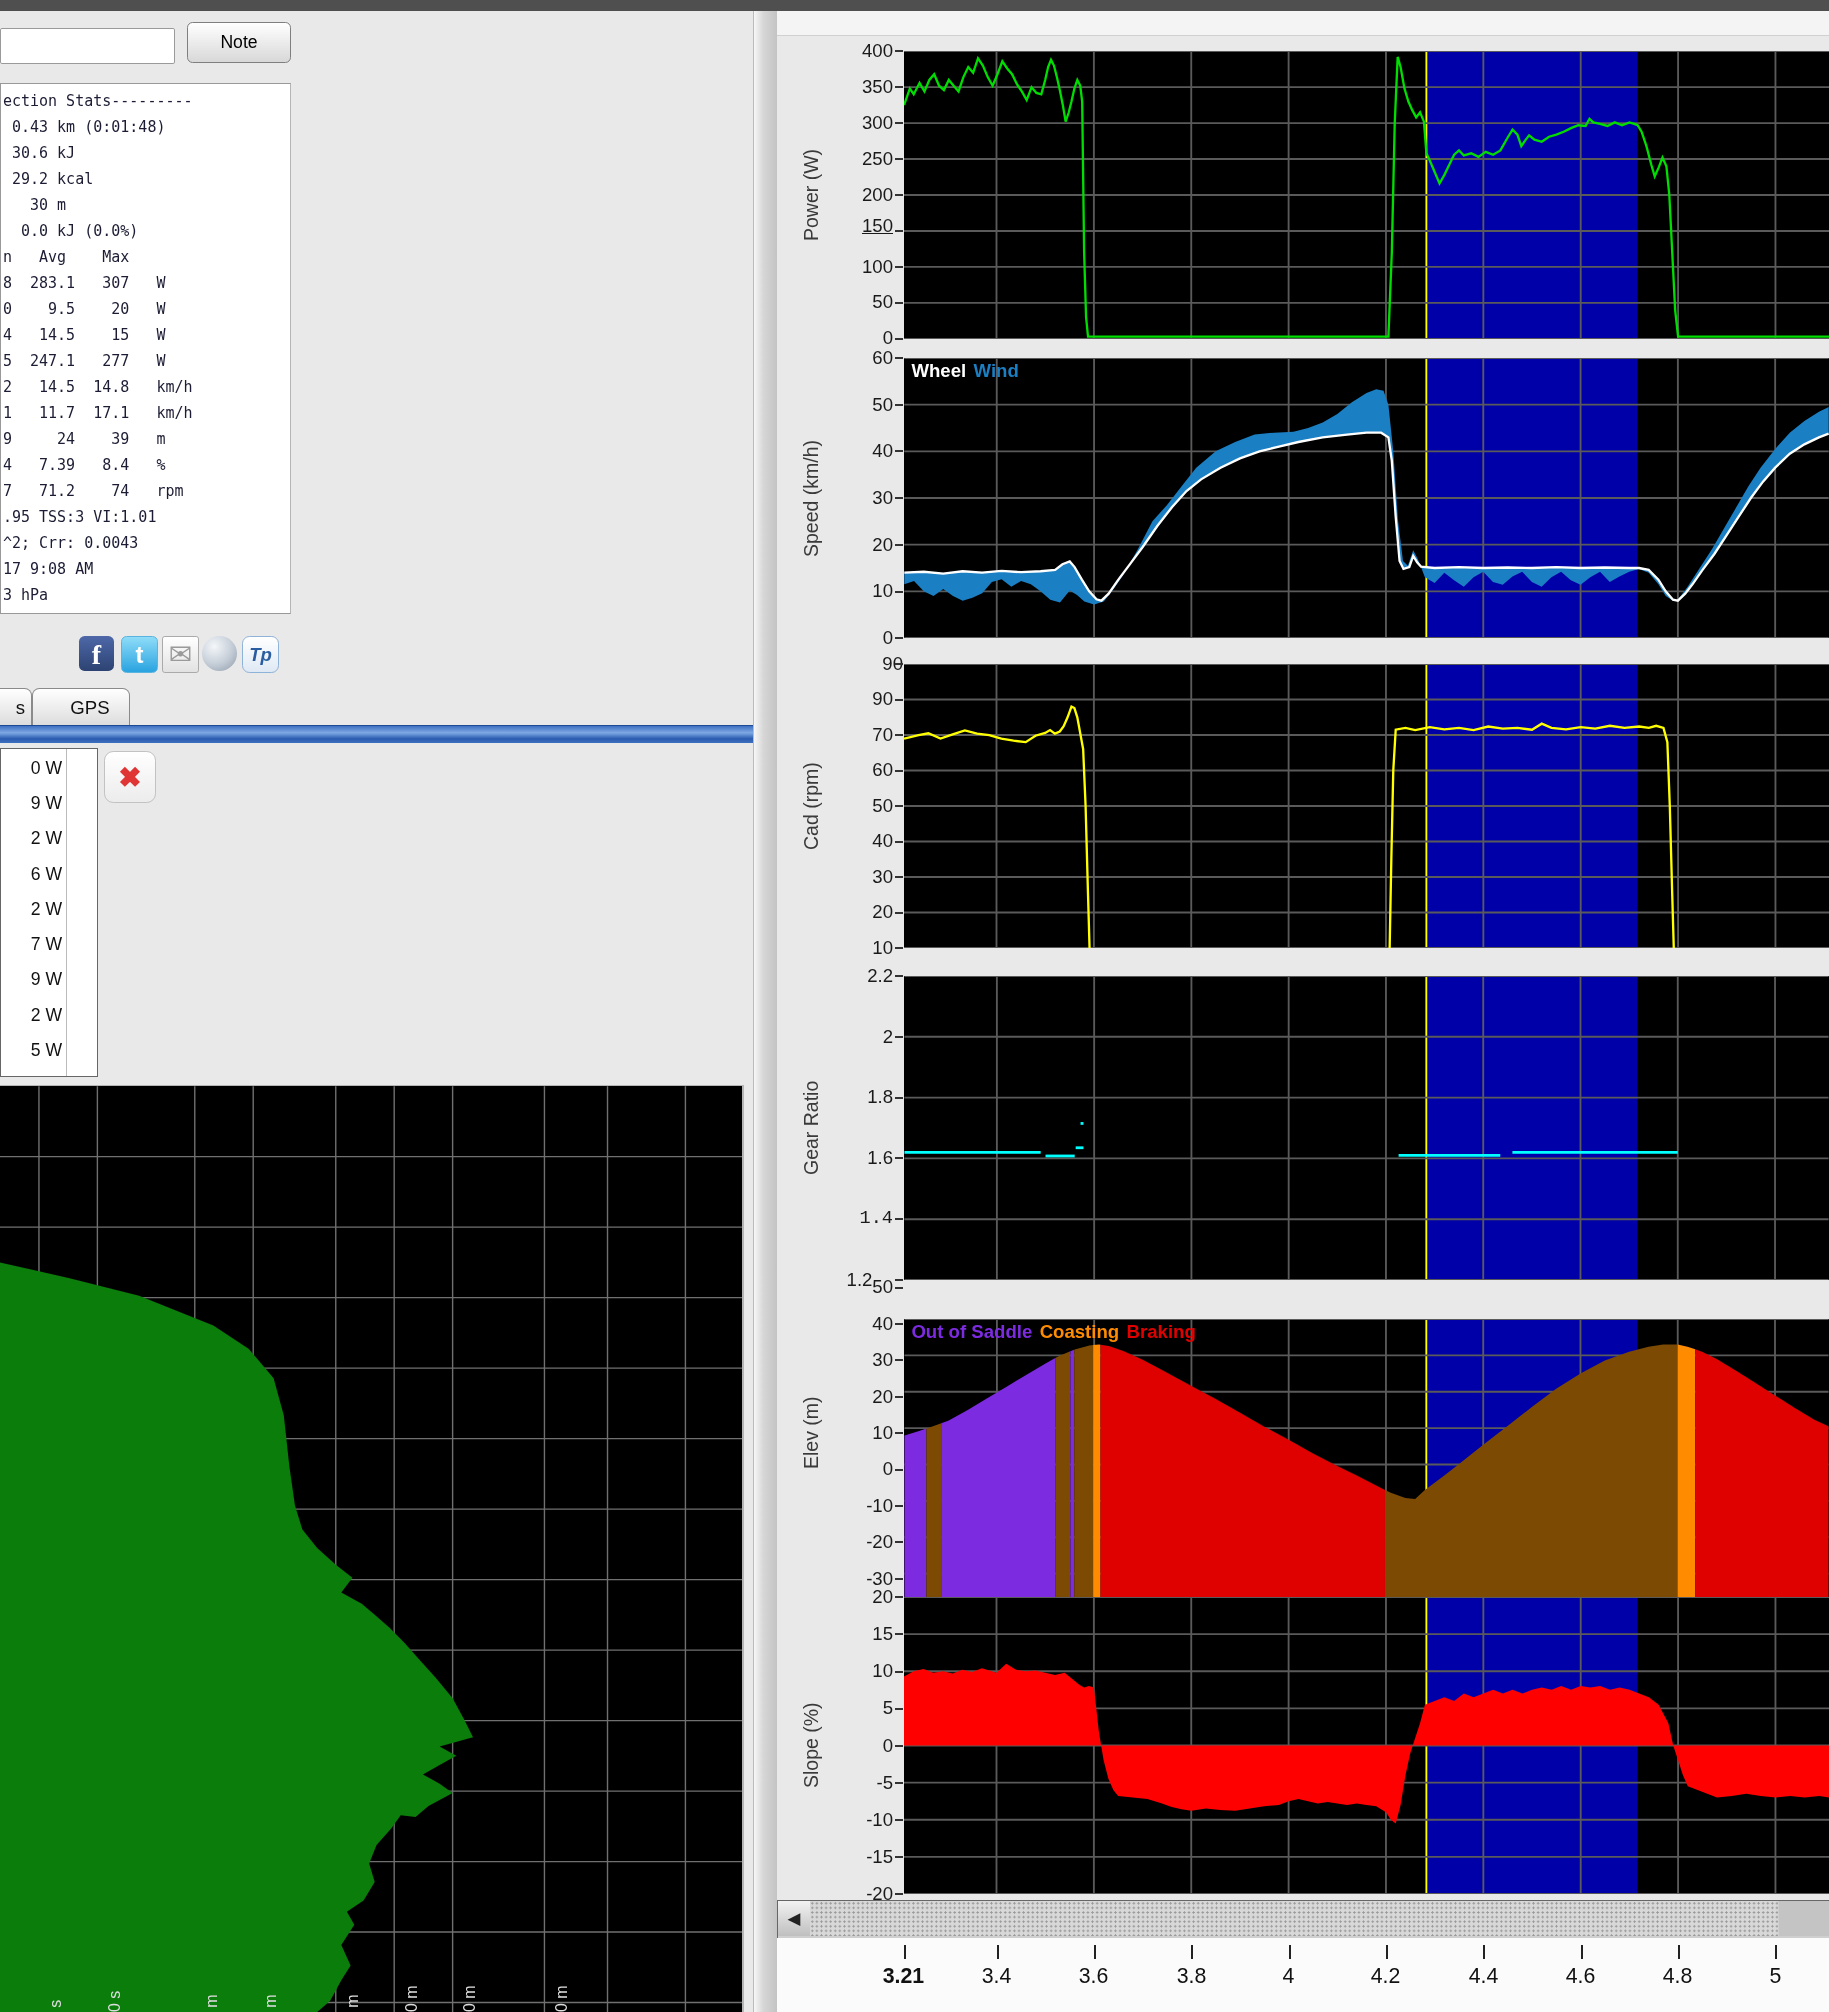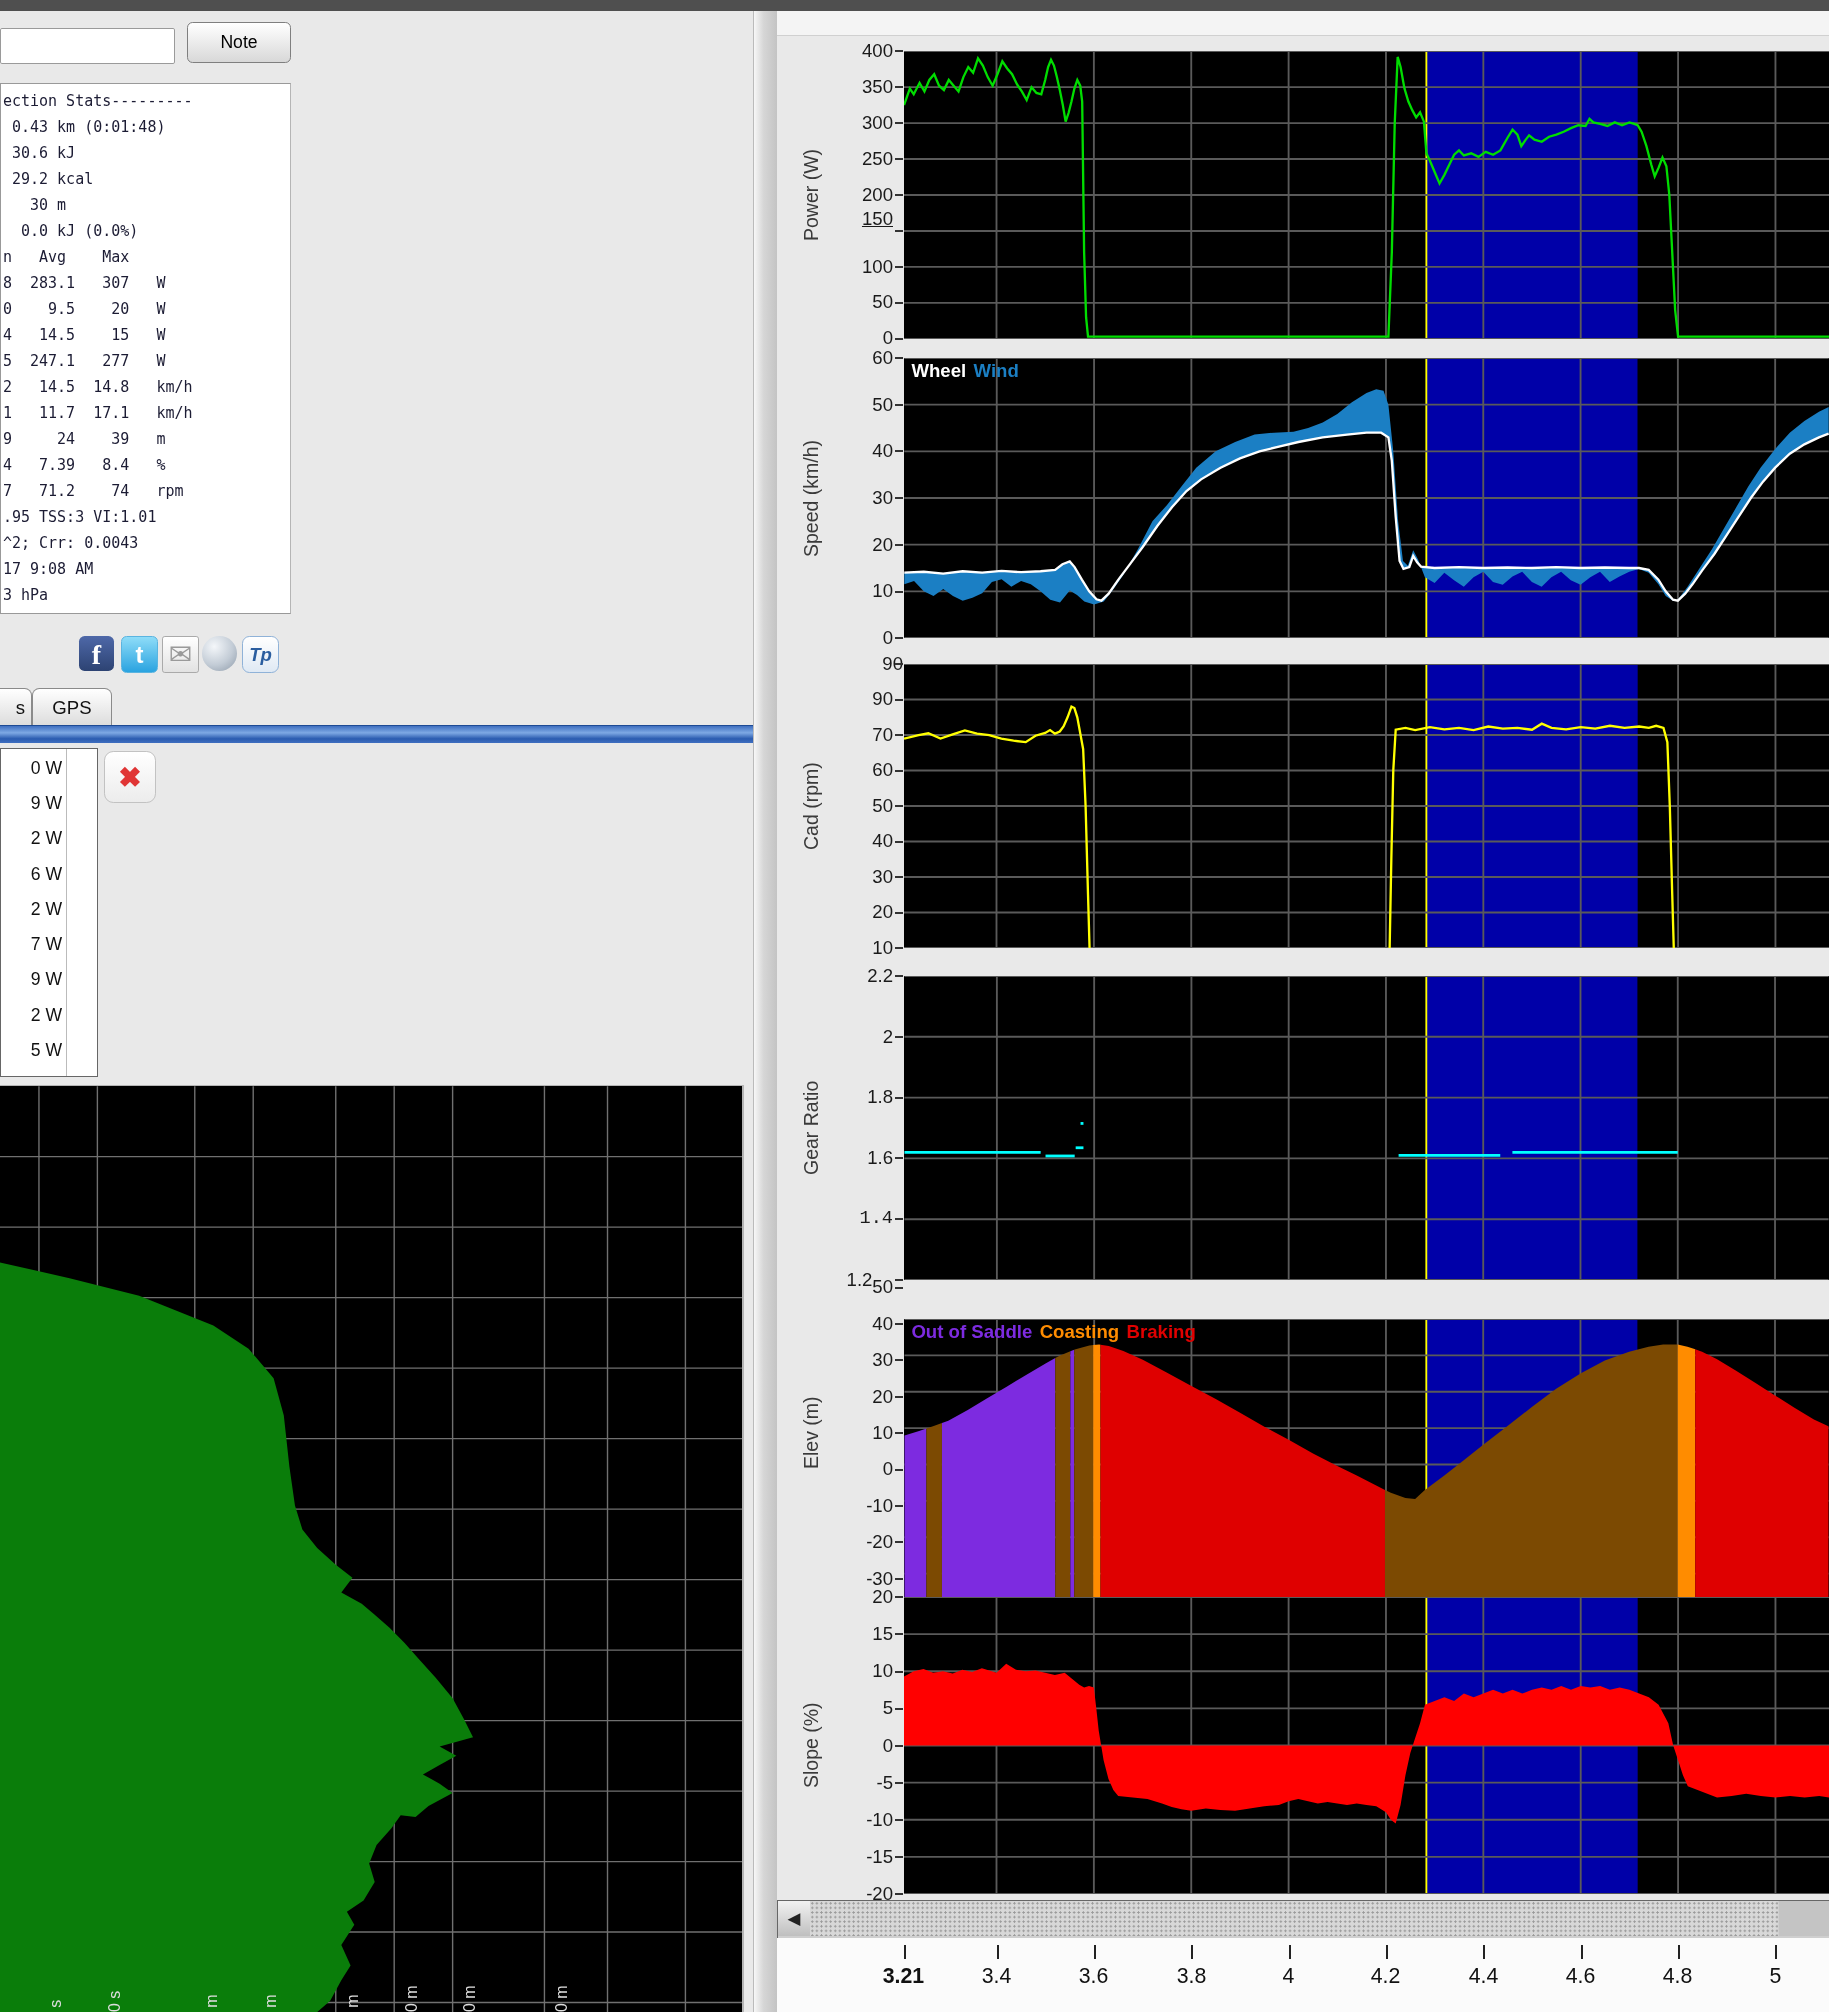--- a/index.html
+++ b/index.html
@@ -24,21 +24,21 @@
   #icon-fb{left:79px;background:linear-gradient(#4e68a8,#2d4373);color:#fff;font-family:"Liberation Serif",serif;
            font-weight:bold;font-size:28px;align-items:flex-end;}
   #icon-tw{left:121px;background:linear-gradient(#8edcf8,#2aa3e0);border:0.9px solid #5ab4e0;color:#fff;font-weight:bold;font-size:24px;}
   #icon-mail{left:162px;background:linear-gradient(#ffffff,#e2e2e2);border:0.9px solid #aaa;color:#9a9a9a;font-size:28px;border-radius:2.8px;}
   #icon-globe{left:202px;background:radial-gradient(circle at 35% 30%,#f4f7fa,#c3ccd6 55%,#8c99a8);border-radius:50%;}
   #icon-tp{left:242px;background:linear-gradient(#ffffff,#dfe9f4);border:1.9px solid #8fb2d8;border-radius:7.4px;
            color:#2a5d9f;font-style:italic;font-weight:bold;font-size:18.6px;}
   .tab{top:677px;height:37px;background:linear-gradient(#ffffff,#dcdcdc);border:1.9px solid #8a8a8a;border-bottom:none;
        border-radius:7.4px 7.4px 0 0;display:flex;align-items:center;justify-content:center;font-size:18.6px;color:#111;}
   #tab-partial{left:-13px;width:37px;justify-content:flex-end;padding-right:5.6px;}
-  #tab-gps{left:32px;width:78px;}
+  #tab-gps{left:32px;width:78px;padding-left:18px;}
   #blue-bar{left:0;top:714px;width:753px;height:16.7px;
             background:linear-gradient(180deg,#3f6fc0 0%,#7ea9e4 40%,#2b5cb0 75%,#3f6fc0 100%);border-top:0.9px solid #1d4a94;}
   #interval-list{left:0;top:737px;width:96px;height:327px;background:#fff;border:1.9px solid #666;}
   #interval-list .inner-line{position:absolute;left:65px;top:0;width:0.9px;height:100%;background:#bbb;}
   .list-row{position:absolute;left:0;width:61px;height:35px;font-size:17.6px;color:#111;text-align:right;line-height:35px;}
   #close-btn{left:104px;top:740px;width:50px;height:50px;background:linear-gradient(#ffffff,#ececec);
              border:1.9px solid #c2c2c2;border-radius:9.3px;color:#e03535;font-size:28px;font-weight:bold;
              display:flex;align-items:center;justify-content:center;}
   
   #mm-chart{left:0;top:1074px;width:742px;height:939px;background:#000;border-top:1.9px solid #b5b5b5;border-right:2.8px solid #b5b5b5;overflow:hidden;}
@@ -192,21 +192,21 @@
     <div class="abs ytick-label" style="left: 826px; top: 40px;">400</div>
     <div class="abs ytick-mark" style="left: 895px; top: 50px;"></div>
     <div class="abs ytick-label" style="left: 826px; top: 76px;">350</div>
     <div class="abs ytick-mark" style="left: 895px; top: 86px;"></div>
     <div class="abs ytick-label" style="left: 826px; top: 112px;">300</div>
     <div class="abs ytick-mark" style="left: 895px; top: 122px;"></div>
     <div class="abs ytick-label" style="left: 826px; top: 148px;">250</div>
     <div class="abs ytick-mark" style="left: 895px; top: 158px;"></div>
     <div class="abs ytick-label" style="left: 826px; top: 184px;">200</div>
     <div class="abs ytick-mark" style="left: 895px; top: 194px;"></div>
-    <div class="abs ytick-label" style="left: 826px; top: 208px; text-decoration: underline;">150</div>
+    <div class="abs ytick-label" style="left: 826px; top: 215px; text-decoration: underline;">150</div>
     <div class="abs ytick-mark" style="left: 895px; top: 230px;"></div>
     <div class="abs ytick-label" style="left: 826px; top: 256px;">100</div>
     <div class="abs ytick-mark" style="left: 895px; top: 266px;"></div>
     <div class="abs ytick-label" style="left: 826px; top: 291px;">50</div>
     <div class="abs ytick-mark" style="left: 895px; top: 302px;"></div>
     <div class="abs ytick-label" style="left: 826px; top: 327px;">0</div>
     <div class="abs ytick-mark" style="left: 895px; top: 338px;"></div>
     <div class="ylabel" style="top: 51px; height: 288px;">Power (W)</div>
     <div class="panel" style="top: 358px; height: 280px;">
       <svg width="925" height="280" style="overflow: hidden;" viewBox="0 0 997 302">

